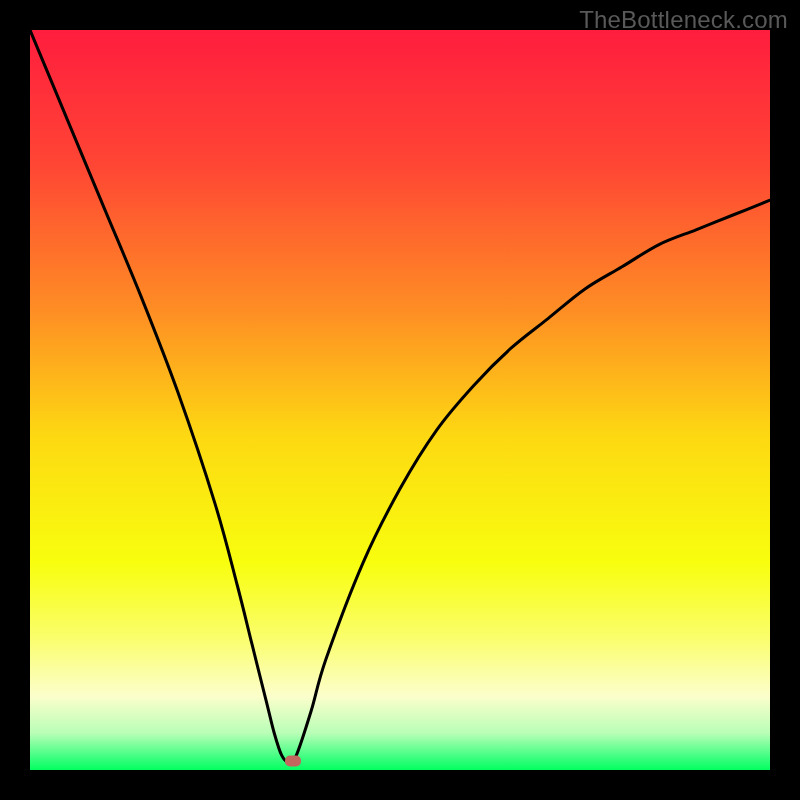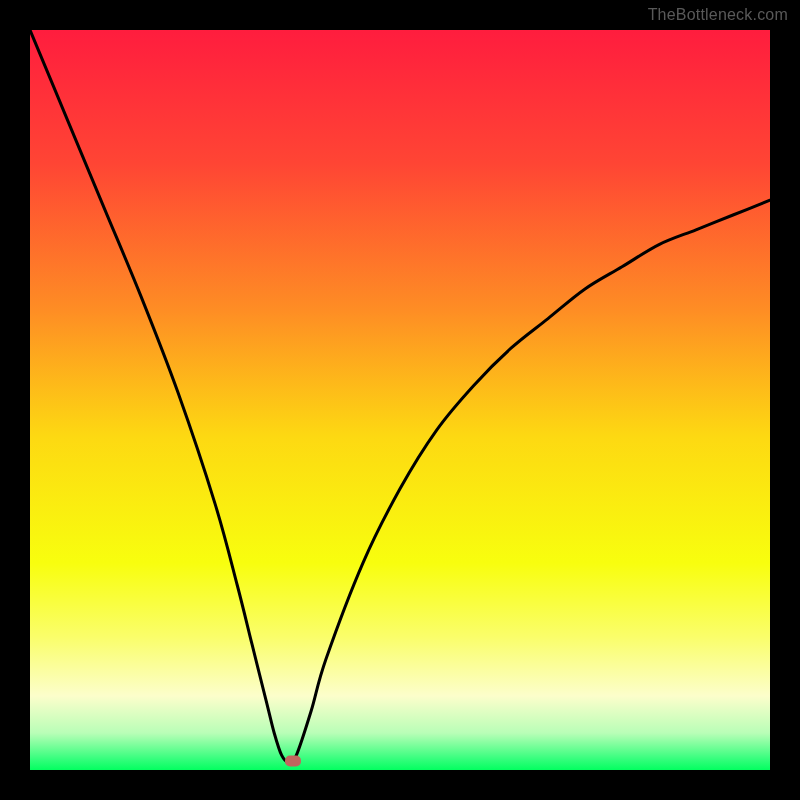--- a/index.html
+++ b/index.html
@@ -23,21 +23,21 @@
     top: 30px;
     width: 740px;
     height: 740px;
     
   }
   .watermark {
     position: absolute;
     top: 6px;
     right: 12px;
     color: #595959;
-    font-size: 16px;
+    font-size: 24px;
     font-weight: 500;
     letter-spacing: 0.2px;
     user-select: none;
   }
   .marker {
     position: absolute;
     width: 16px;
     height: 11px;
     border-radius: 5px;
     transform: translate(-50%, -50%);

